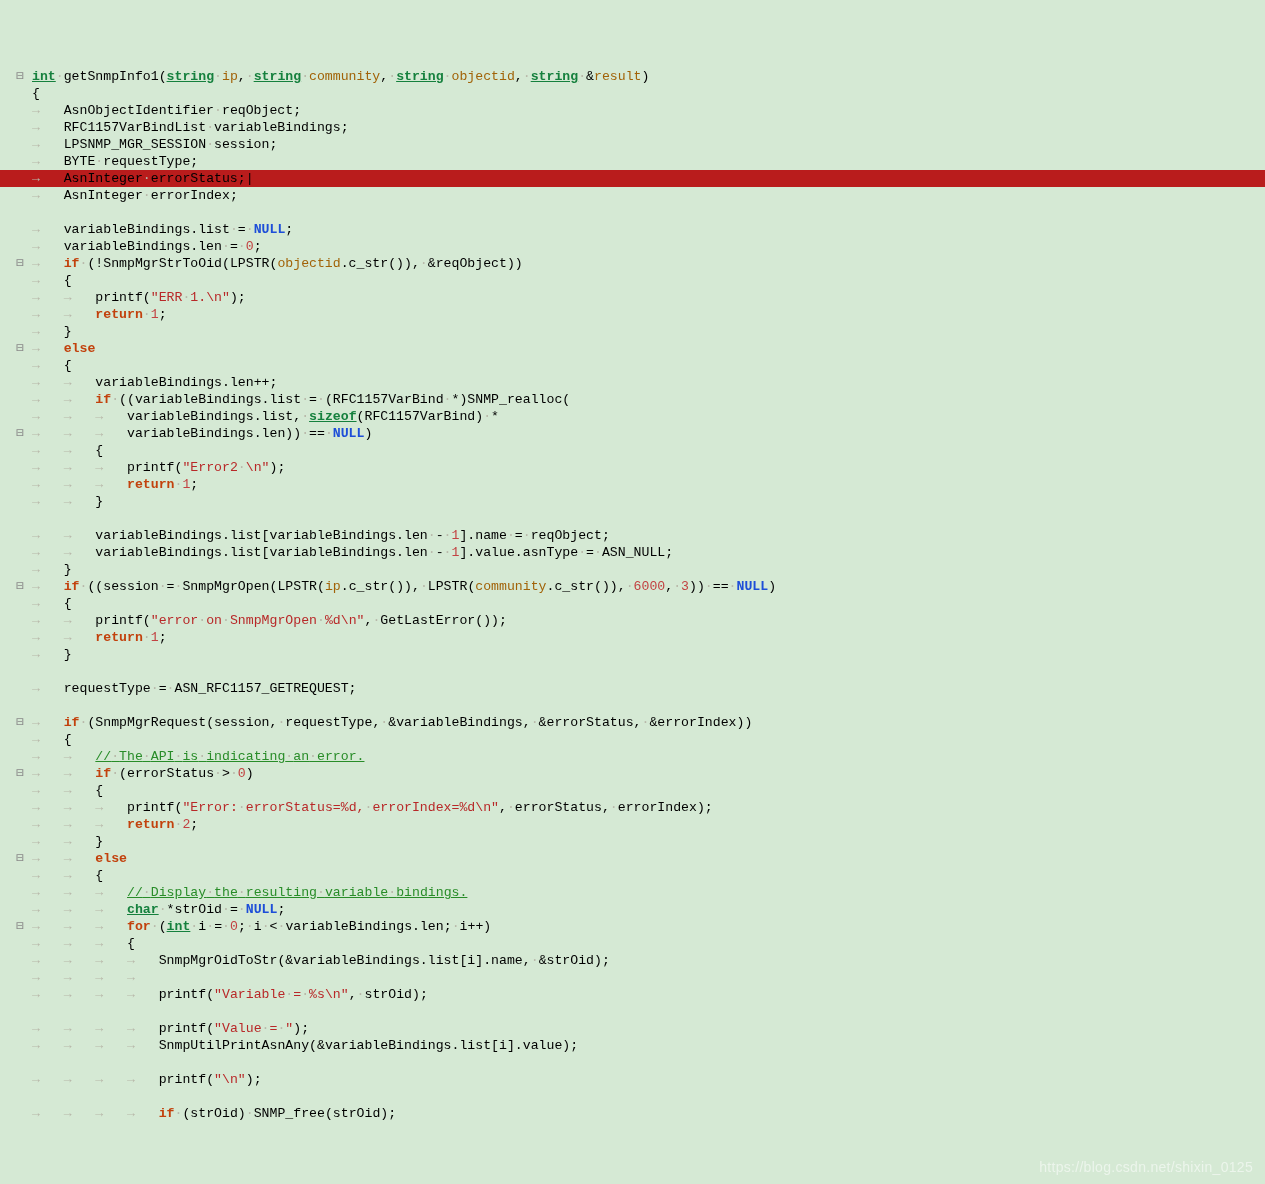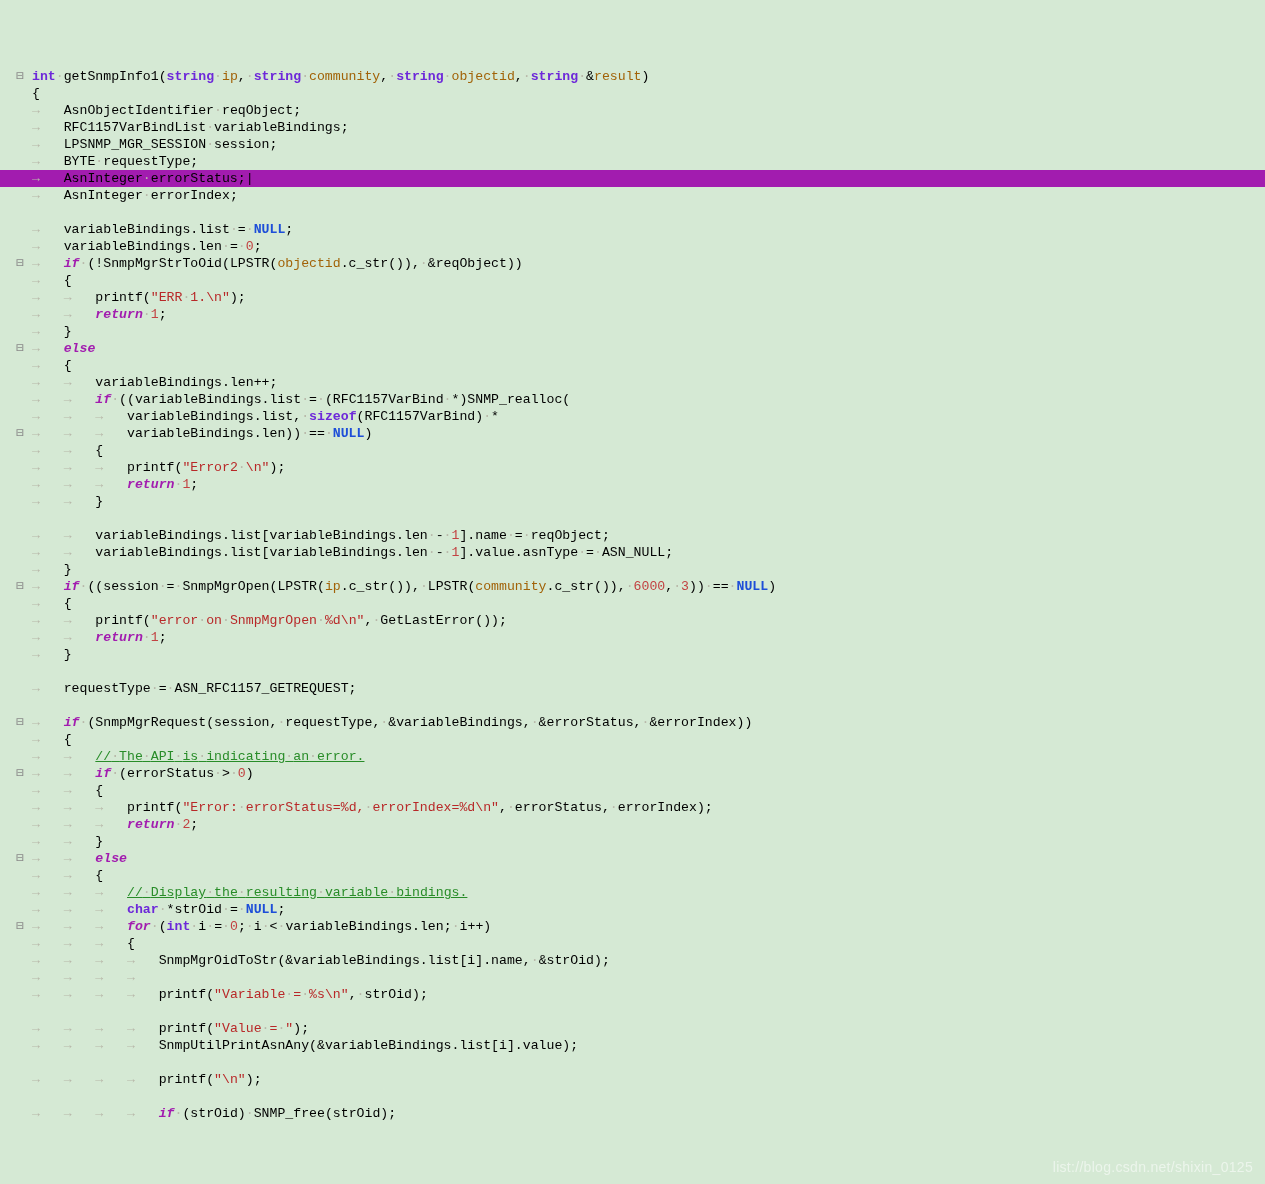--- a/index.html
+++ b/index.html
@@ -16,38 +16,38 @@
   .gutter{
     display:inline-block;
     width:32px;
     color:#9aa;
     text-align:right;
     vertical-align:top;
     user-select:none;
   }
   .fold{color:#8a8a8a;}
   .row{display:block;}
-  .row.hl{background:#a21caf;}
-  .kw{color:#a21caf;font-weight:bold;font-style:italic;}       
-  .typ{color:#6d28d9;font-weight:bold;}      
+  .row.hl{background:#b91c1c;}
+  .kw{color:#c2410c;font-weight:bold;}       
+  .typ{color:#15803d;font-weight:bold;text-decoration:underline;}      
   .str{color:#b82828;}                        
   .num{color:#c24242;}                        
   .nul{color:#1d4ed8;font-weight:bold;}       
   .par{color:#a16207;}                        
   .cm{color:#288c28;text-decoration:underline;}                         
   .dot{color:#b8b8aa;}                        
   .wm{
     position:fixed;right:12px;bottom:8px;
     color:rgba(255,255,255,.55);
     font-family:Arial,sans-serif;font-size:14px;
     letter-spacing:.3px;
   }
 </style>
 </head>
 <body>
 
 
 
 <div id="code"><span class="row"><span class="gutter fold">⊟ </span><span class="typ">int</span><span class="dot">·</span><span>getSnmpInfo1</span>(<span class="typ">string</span><span class="dot">·</span><span class="par">ip</span>,<span class="dot">·</span><span class="typ">string</span><span class="dot">·</span><span class="par">community</span>,<span class="dot">·</span><span class="typ">string</span><span class="dot">·</span><span class="par">objectid</span>,<span class="dot">·</span><span class="typ">string</span><span class="dot">·</span>&amp;<span class="par">result</span>)</span><span class="row"><span class="gutter fold">  </span>{</span><span class="row"><span class="gutter fold">  </span><span class="dot">→</span>   <span>AsnObjectIdentifier</span><span class="dot">·</span><span>reqObject</span>;</span><span class="row"><span class="gutter fold">  </span><span class="dot">→</span>   <span>RFC1157VarBindList</span><span class="dot">·</span><span>variableBindings</span>;</span><span class="row"><span class="gutter fold">  </span><span class="dot">→</span>   <span>LPSNMP_MGR_SESSION</span><span class="dot">·</span><span>session</span>;</span><span class="row"><span class="gutter fold">  </span><span class="dot">→</span>   <span>BYTE</span><span class="dot">·</span><span>requestType</span>;</span><span class="row hl"><span class="gutter fold">  </span><span class="dot">→</span>   <span>AsnInteger</span><span class="dot">·</span><span>errorStatus</span>;|</span><span class="row"><span class="gutter fold">  </span><span class="dot">→</span>   <span>AsnInteger</span><span class="dot">·</span><span>errorIndex</span>;</span><span class="row"><span class="gutter fold">  </span></span><span class="row"><span class="gutter fold">  </span><span class="dot">→</span>   <span>variableBindings</span><span>.list</span><span class="dot">·</span>=<span class="dot">·</span><span class="nul">NULL</span>;</span><span class="row"><span class="gutter fold">  </span><span class="dot">→</span>   <span>variableBindings</span><span>.len</span><span class="dot">·</span>=<span class="dot">·</span><span class="num">0</span>;</span><span class="row"><span class="gutter fold">⊟ </span><span class="dot">→</span>   <span class="kw">if</span><span class="dot">·</span>(!<span>SnmpMgrStrToOid</span>(<span>LPSTR</span>(<span class="par">objectid</span><span>.c_str()</span>),<span class="dot">·</span>&amp;<span>reqObject</span>))</span><span class="row"><span class="gutter fold">  </span><span class="dot">→</span>   {</span><span class="row"><span class="gutter fold">  </span><span class="dot">→</span>   <span class="dot">→</span>   <span>printf</span>(<span class="str">"ERR<span class="dot">·</span>1.\n"</span>);</span><span class="row"><span class="gutter fold">  </span><span class="dot">→</span>   <span class="dot">→</span>   <span class="kw">return</span><span class="dot">·</span><span class="num">1</span>;</span><span class="row"><span class="gutter fold">  </span><span class="dot">→</span>   }</span><span class="row"><span class="gutter fold">⊟ </span><span class="dot">→</span>   <span class="kw">else</span></span><span class="row"><span class="gutter fold">  </span><span class="dot">→</span>   {</span><span class="row"><span class="gutter fold">  </span><span class="dot">→</span>   <span class="dot">→</span>   <span>variableBindings</span><span>.len</span>++;</span><span class="row"><span class="gutter fold">  </span><span class="dot">→</span>   <span class="dot">→</span>   <span class="kw">if</span><span class="dot">·</span>((<span>variableBindings</span><span>.list</span><span class="dot">·</span>=<span class="dot">·</span>(<span>RFC1157VarBind</span><span class="dot">·</span>*)<span>SNMP_realloc</span>(</span><span class="row"><span class="gutter fold">  </span><span class="dot">→</span>   <span class="dot">→</span>   <span class="dot">→</span>   <span>variableBindings</span><span>.list</span>,<span class="dot">·</span><span class="typ">sizeof</span>(<span>RFC1157VarBind</span>)<span class="dot">·</span>*</span><span class="row"><span class="gutter fold">⊟ </span><span class="dot">→</span>   <span class="dot">→</span>   <span class="dot">→</span>   <span>variableBindings</span><span>.len</span>))<span class="dot">·</span>==<span class="dot">·</span><span class="nul">NULL</span>)</span><span class="row"><span class="gutter fold">  </span><span class="dot">→</span>   <span class="dot">→</span>   {</span><span class="row"><span class="gutter fold">  </span><span class="dot">→</span>   <span class="dot">→</span>   <span class="dot">→</span>   <span>printf</span>(<span class="str">"Error2<span class="dot">·</span>\n"</span>);</span><span class="row"><span class="gutter fold">  </span><span class="dot">→</span>   <span class="dot">→</span>   <span class="dot">→</span>   <span class="kw">return</span><span class="dot">·</span><span class="num">1</span>;</span><span class="row"><span class="gutter fold">  </span><span class="dot">→</span>   <span class="dot">→</span>   }</span><span class="row"><span class="gutter fold">  </span></span><span class="row"><span class="gutter fold">  </span><span class="dot">→</span>   <span class="dot">→</span>   <span>variableBindings</span><span>.list</span>[<span>variableBindings</span><span>.len</span><span class="dot">·</span>-<span class="dot">·</span><span class="num">1</span>]<span>.name</span><span class="dot">·</span>=<span class="dot">·</span><span>reqObject</span>;</span><span class="row"><span class="gutter fold">  </span><span class="dot">→</span>   <span class="dot">→</span>   <span>variableBindings</span><span>.list</span>[<span>variableBindings</span><span>.len</span><span class="dot">·</span>-<span class="dot">·</span><span class="num">1</span>]<span>.value.asnType</span><span class="dot">·</span>=<span class="dot">·</span><span>ASN_NULL</span>;</span><span class="row"><span class="gutter fold">  </span><span class="dot">→</span>   }</span><span class="row"><span class="gutter fold">⊟ </span><span class="dot">→</span>   <span class="kw">if</span><span class="dot">·</span>((<span>session</span><span class="dot">·</span>=<span class="dot">·</span><span>SnmpMgrOpen</span>(<span>LPSTR</span>(<span class="par">ip</span><span>.c_str()</span>),<span class="dot">·</span><span>LPSTR</span>(<span class="par">community</span><span>.c_str()</span>),<span class="dot">·</span><span class="num">6000</span>,<span class="dot">·</span><span class="num">3</span>))<span class="dot">·</span>==<span class="dot">·</span><span class="nul">NULL</span>)</span><span class="row"><span class="gutter fold">  </span><span class="dot">→</span>   {</span><span class="row"><span class="gutter fold">  </span><span class="dot">→</span>   <span class="dot">→</span>   <span>printf</span>(<span class="str">"error<span class="dot">·</span>on<span class="dot">·</span>SnmpMgrOpen<span class="dot">·</span>%d\n"</span>,<span class="dot">·</span><span>GetLastError()</span>);</span><span class="row"><span class="gutter fold">  </span><span class="dot">→</span>   <span class="dot">→</span>   <span class="kw">return</span><span class="dot">·</span><span class="num">1</span>;</span><span class="row"><span class="gutter fold">  </span><span class="dot">→</span>   }</span><span class="row"><span class="gutter fold">  </span></span><span class="row"><span class="gutter fold">  </span><span class="dot">→</span>   <span>requestType</span><span class="dot">·</span>=<span class="dot">·</span><span>ASN_RFC1157_GETREQUEST</span>;</span><span class="row"><span class="gutter fold">  </span></span><span class="row"><span class="gutter fold">⊟ </span><span class="dot">→</span>   <span class="kw">if</span><span class="dot">·</span>(<span>SnmpMgrRequest</span>(<span>session</span>,<span class="dot">·</span><span>requestType</span>,<span class="dot">·</span>&amp;<span>variableBindings</span>,<span class="dot">·</span>&amp;<span>errorStatus</span>,<span class="dot">·</span>&amp;<span>errorIndex</span>))</span><span class="row"><span class="gutter fold">  </span><span class="dot">→</span>   {</span><span class="row"><span class="gutter fold">  </span><span class="dot">→</span>   <span class="dot">→</span>   <span class="cm">//<span class="dot">·</span>The<span class="dot">·</span>API<span class="dot">·</span>is<span class="dot">·</span>indicating<span class="dot">·</span>an<span class="dot">·</span>error.</span></span><span class="row"><span class="gutter fold">⊟ </span><span class="dot">→</span>   <span class="dot">→</span>   <span class="kw">if</span><span class="dot">·</span>(<span>errorStatus</span><span class="dot">·</span>&gt;<span class="dot">·</span><span class="num">0</span>)</span><span class="row"><span class="gutter fold">  </span><span class="dot">→</span>   <span class="dot">→</span>   {</span><span class="row"><span class="gutter fold">  </span><span class="dot">→</span>   <span class="dot">→</span>   <span class="dot">→</span>   <span>printf</span>(<span class="str">"Error:<span class="dot">·</span>errorStatus=%d,<span class="dot">·</span>errorIndex=%d\n"</span>,<span class="dot">·</span><span>errorStatus</span>,<span class="dot">·</span><span>errorIndex</span>);</span><span class="row"><span class="gutter fold">  </span><span class="dot">→</span>   <span class="dot">→</span>   <span class="dot">→</span>   <span class="kw">return</span><span class="dot">·</span><span class="num">2</span>;</span><span class="row"><span class="gutter fold">  </span><span class="dot">→</span>   <span class="dot">→</span>   }</span><span class="row"><span class="gutter fold">⊟ </span><span class="dot">→</span>   <span class="dot">→</span>   <span class="kw">else</span></span><span class="row"><span class="gutter fold">  </span><span class="dot">→</span>   <span class="dot">→</span>   {</span><span class="row"><span class="gutter fold">  </span><span class="dot">→</span>   <span class="dot">→</span>   <span class="dot">→</span>   <span class="cm">//<span class="dot">·</span>Display<span class="dot">·</span>the<span class="dot">·</span>resulting<span class="dot">·</span>variable<span class="dot">·</span>bindings.</span></span><span class="row"><span class="gutter fold">  </span><span class="dot">→</span>   <span class="dot">→</span>   <span class="dot">→</span>   <span class="typ">char</span><span class="dot">·</span>*<span>strOid</span><span class="dot">·</span>=<span class="dot">·</span><span class="nul">NULL</span>;</span><span class="row"><span class="gutter fold">⊟ </span><span class="dot">→</span>   <span class="dot">→</span>   <span class="dot">→</span>   <span class="kw">for</span><span class="dot">·</span>(<span class="typ">int</span><span class="dot">·</span><span>i</span><span class="dot">·</span>=<span class="dot">·</span><span class="num">0</span>;<span class="dot">·</span><span>i</span><span class="dot">·</span>&lt;<span class="dot">·</span><span>variableBindings</span><span>.len</span>;<span class="dot">·</span><span>i</span>++)</span><span class="row"><span class="gutter fold">  </span><span class="dot">→</span>   <span class="dot">→</span>   <span class="dot">→</span>   {</span><span class="row"><span class="gutter fold">  </span><span class="dot">→</span>   <span class="dot">→</span>   <span class="dot">→</span>   <span class="dot">→</span>   <span>SnmpMgrOidToStr</span>(&amp;<span>variableBindings</span><span>.list</span>[<span>i</span>]<span>.name</span>,<span class="dot">·</span>&amp;<span>strOid</span>);</span><span class="row"><span class="gutter fold">  </span><span class="dot">→</span>   <span class="dot">→</span>   <span class="dot">→</span>   <span class="dot">→</span>   </span><span class="row"><span class="gutter fold">  </span><span class="dot">→</span>   <span class="dot">→</span>   <span class="dot">→</span>   <span class="dot">→</span>   <span>printf</span>(<span class="str">"Variable<span class="dot">·</span>=<span class="dot">·</span>%s\n"</span>,<span class="dot">·</span><span>strOid</span>);</span><span class="row"><span class="gutter fold">  </span></span><span class="row"><span class="gutter fold">  </span><span class="dot">→</span>   <span class="dot">→</span>   <span class="dot">→</span>   <span class="dot">→</span>   <span>printf</span>(<span class="str">"Value<span class="dot">·</span>=<span class="dot">·</span>"</span>);</span><span class="row"><span class="gutter fold">  </span><span class="dot">→</span>   <span class="dot">→</span>   <span class="dot">→</span>   <span class="dot">→</span>   <span>SnmpUtilPrintAsnAny</span>(&amp;<span>variableBindings</span><span>.list</span>[<span>i</span>]<span>.value</span>);</span><span class="row"><span class="gutter fold">  </span></span><span class="row"><span class="gutter fold">  </span><span class="dot">→</span>   <span class="dot">→</span>   <span class="dot">→</span>   <span class="dot">→</span>   <span>printf</span>(<span class="str">"\n"</span>);</span><span class="row"><span class="gutter fold">  </span></span><span class="row"><span class="gutter fold">  </span><span class="dot">→</span>   <span class="dot">→</span>   <span class="dot">→</span>   <span class="dot">→</span>   <span class="kw">if</span><span class="dot">·</span>(<span>strOid</span>)<span class="dot">·</span><span>SNMP_free</span>(<span>strOid</span>);</span></div>
-<div class="wm">list://blog.csdn.net/shixin_0125</div>
+<div class="wm">https://blog.csdn.net/shixin_0125</div>
 
 
 
 
 </body></html>

